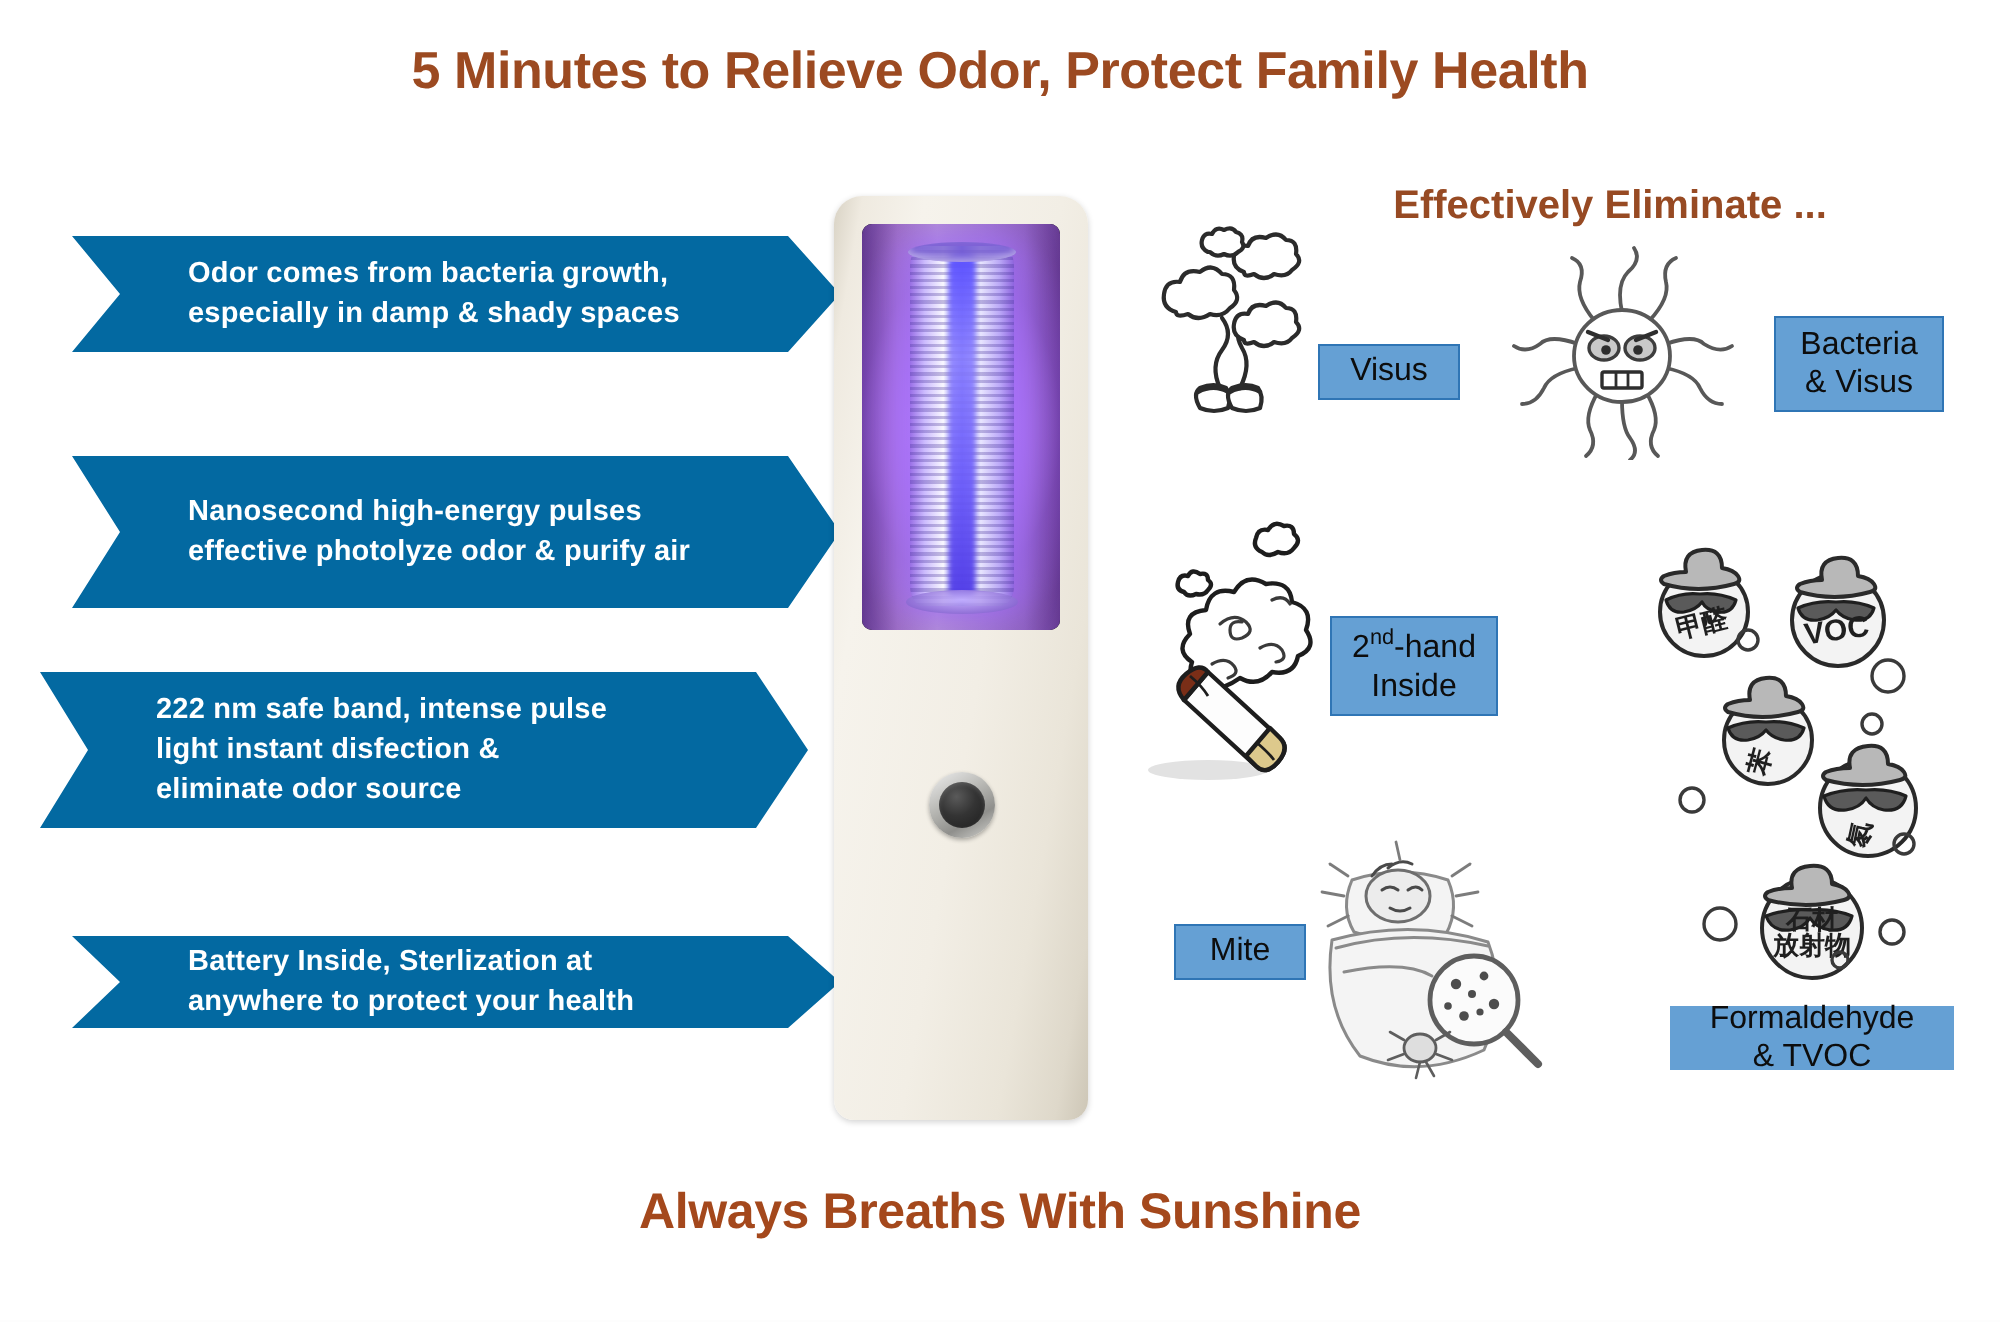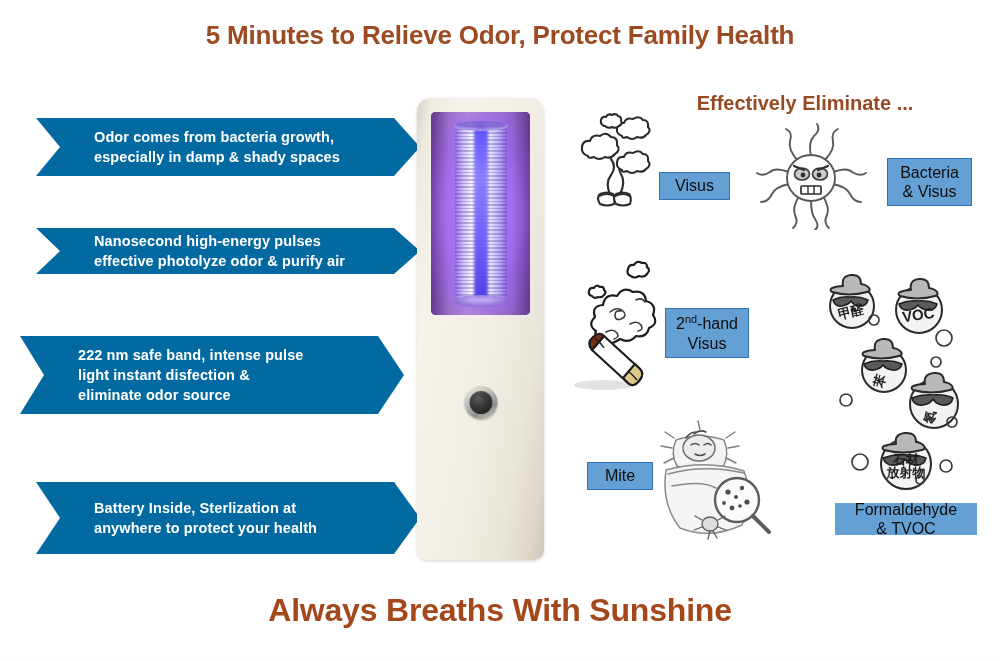--- a/index.html
+++ b/index.html
@@ -14,21 +14,21 @@
   
   #main-title {
     position:absolute; left:0; top:20px; width:1000px;
     text-align:center;
     font-size:26px; font-weight:bold;
     color:#9c4a21; letter-spacing:-0.2px;
   }
   #bottom-tagline {
     position:absolute; left:0; top:592px; width:1000px;
     text-align:center;
-    font-size:32px; font-weight:bold;
+    font-size:25px; font-weight:bold;
     color:#a4481c; letter-spacing:-0.2px;
   }
   #right-heading {
     position:absolute; left:650px; top:92px; width:310px;
     text-align:center;
     font-size:20px; font-weight:bold;
     color:#974a23;
   }
 
   
@@ -43,23 +43,23 @@
   }
   .banner-text {
     color:#ffffff;
     font-size:14.5px;
     font-weight:bold;
     line-height:1.38;
     white-space:pre-line;
     letter-spacing:0.1px;
   }
   #banner-0 { left:36px; top:118px;  width:384px; height:58px; }
-  #banner-1 { left:36px; top:228px;  width:384px; height:46px; }
+  #banner-1 { left:36px; top:228px;  width:384px; height:76px; }
   #banner-2 { left:20px; top:336px;  width:384px; height:78px; }
-  #banner-3 { left:36px; top:482px;  width:384px; height:72px; }
+  #banner-3 { left:36px; top:468px;  width:384px; height:46px; }
 
   
   #device {
     position:absolute; left:417px; top:98px;
     width:127px; height:462px;
   }
   #device-body {
     position:absolute; inset:0;
     background:linear-gradient(100deg,
        #d8d2c4 0%, #efeae0 7%, #f6f3ec 22%,
@@ -438,21 +438,21 @@
   <span>Visus</span>
 </div>
 
 <div class="chip" id="chip-bacteria">
   <span>Bacteria
 &amp; Visus</span>
 </div>
 
 <div class="chip" id="chip-smoke">
   <span><span>2</span><sup>nd</sup><span>-hand
-Visus</span></span>
+Inside</span></span>
 </div>
 
 <div class="chip" id="chip-mite">
   <span>Mite</span>
 </div>
 
 <div class="chip" id="chip-formaldehyde">
   <span>Formaldehyde
 &amp; TVOC</span>
 </div>

